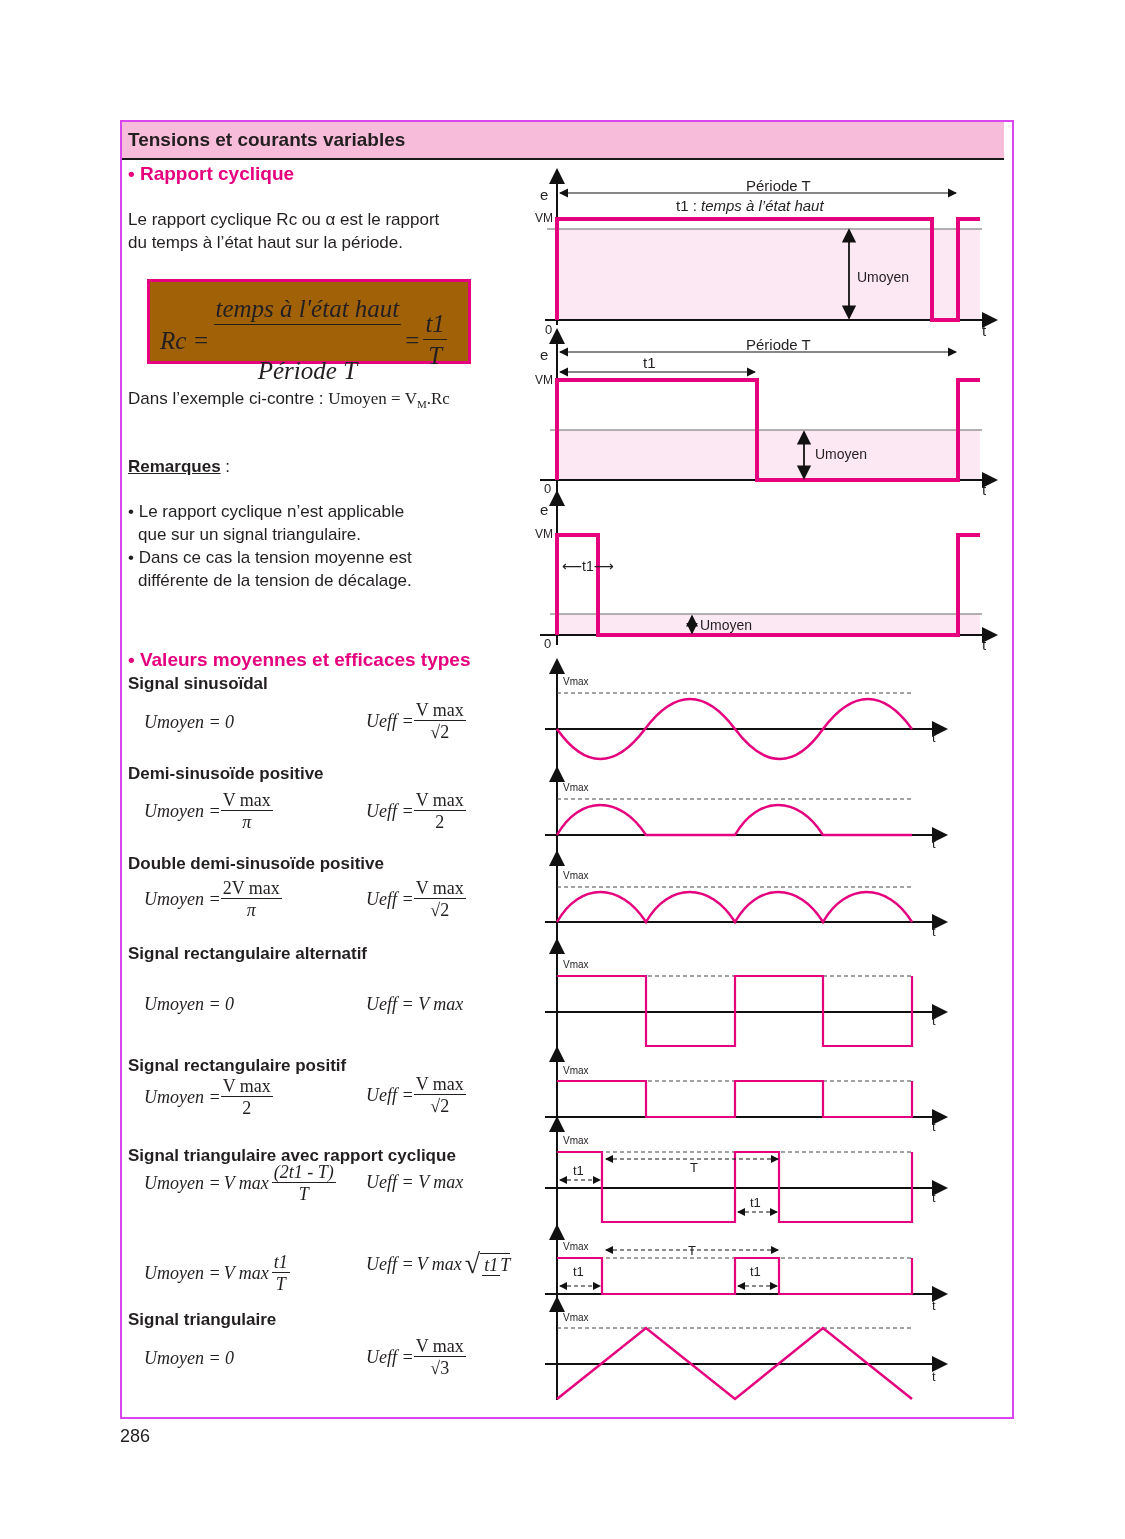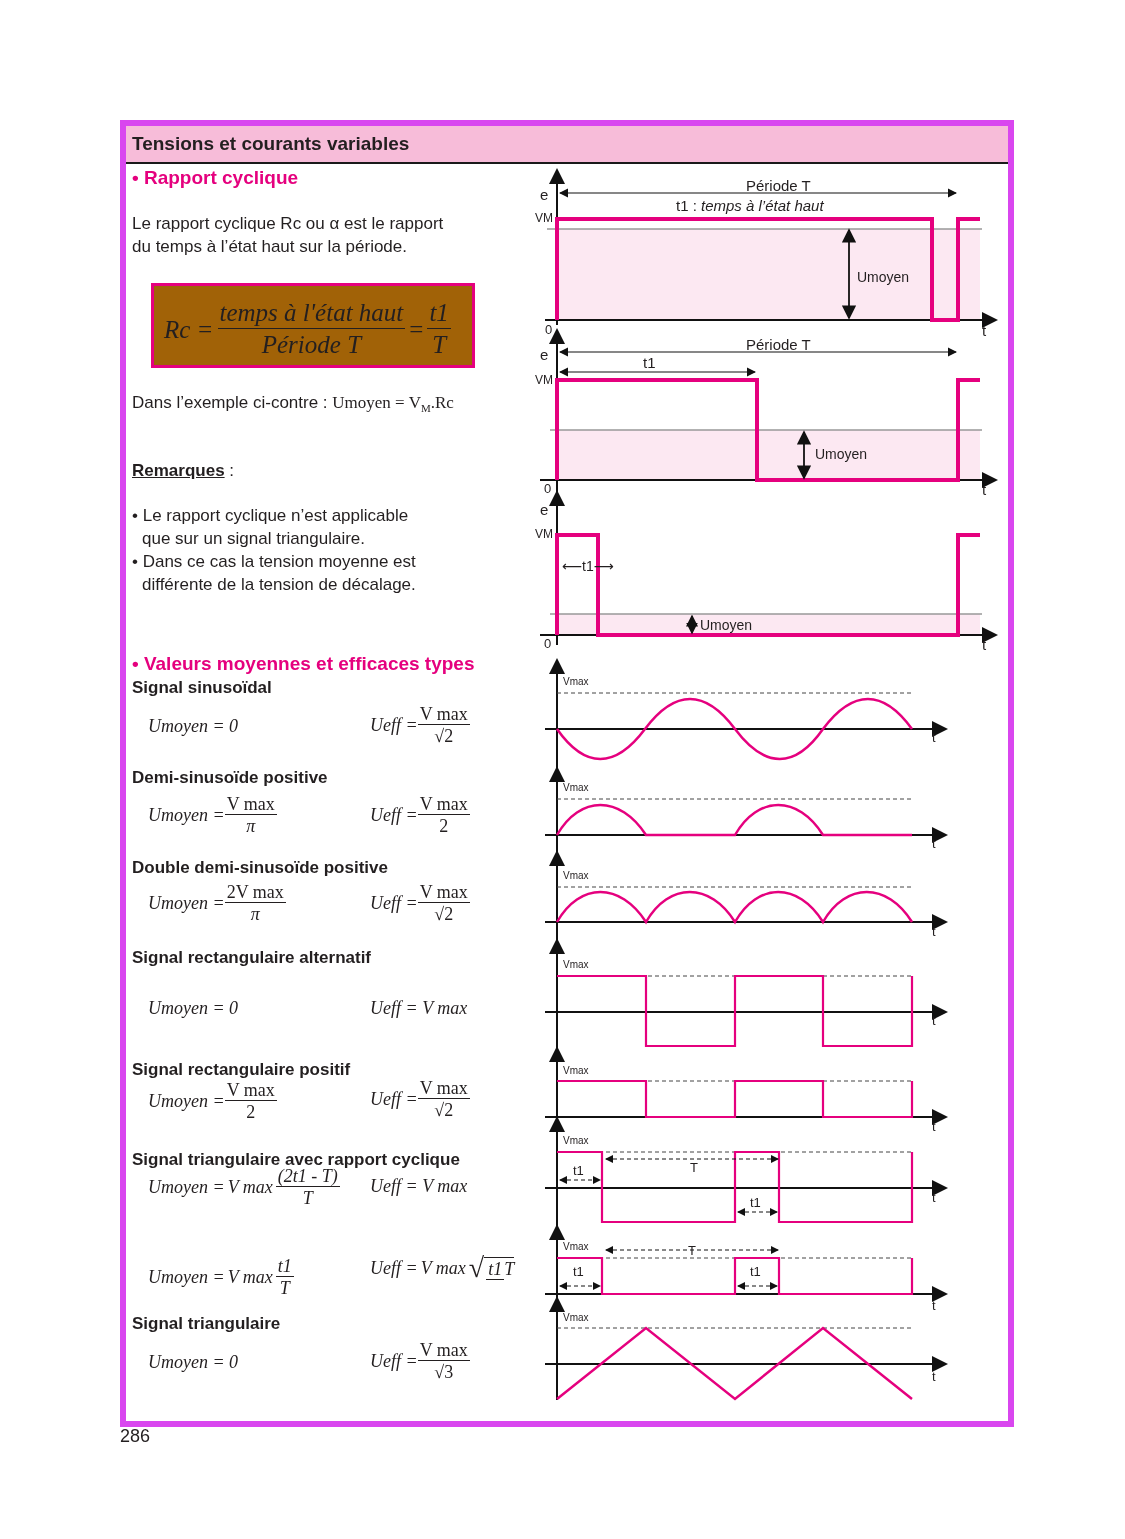--- a/index.html
+++ b/index.html
@@ -1,17 +1,17 @@
 <!DOCTYPE html>
 <html><head>
 <meta charset="utf-8">
 <style>
   html, body { margin:0; padding:0; background:#ffffff; }
   body { width:1125px; height:1539px; position:relative; font-family:"Liberation Sans", sans-serif; color:#231f20; }
-  .page-box { position:absolute; left:120px; top:120px; width:882px; height:1295px; border:6px solid #d946ef; }
+  .page-box { position:absolute; left:120px; top:120px; width:882px; height:1295px; border:2px solid #d946ef;padding-left:8px; }
   .header-band { position:absolute; left:0; top:0; width:882px; height:36px; background:#f7bcd9; border-bottom:2px solid #1a1a1a; }
   .header-title { position:absolute; left:6px; top:7px; font-size:19px; font-weight:bold; }
   .sec-title { position:absolute; color:#e5007e; font-weight:bold; font-size:19px; }
   .txt { position:absolute; font-size:17px; line-height:23px; }
   .sub { position:absolute; font-size:17px; font-weight:bold; }
   .formula-box { position:absolute; left:25px; top:157px; width:318px; height:79px; background:#a16207; border:3px solid #e5007e; }
   .math { font-family:"Liberation Serif", serif; }
   .m { position:absolute; font-family:"Liberation Serif", serif; font-size:18px; }
   .frac { display:inline-flex; flex-direction:column; align-items:center; vertical-align:middle; }
   .frac .num { border-bottom:1.3px solid #231f20; padding:0 2px; line-height:20px; }
@@ -30,21 +30,21 @@
     <div class="header-title">Tensions et courants variables</div>
   </div>
 
   <div class="sec-title" style="left:6px;top:41px;">• Rapport cyclique</div>
   <div class="txt" style="left:6px;top:86px;">Le rapport cyclique Rc ou α est le rapport</div>
   <div class="txt" style="left:6px;top:109px;">du temps à l’état haut sur la période.</div>
 
   <div class="formula-box">
     <div style="position:absolute;left:10px;top:12px;font-family:'Liberation Serif',serif;font-size:25px;font-style:italic;display:flex;align-items:center;">
       <span>Rc =</span>
-      <span class="frac" style="margin:0 4px;">
+      <span class="frac" style="margin:0 4px;gap:30px;">
         <span class="num" style="line-height:30px;">temps à l'état haut</span>
         <span class="den" style="line-height:32px;">Période T</span>
       </span>
       <span style="font-style:normal;">=</span>
       <span class="frac" style="margin-left:4px;">
         <span class="num" style="line-height:30px;">t1</span>
         <span class="den" style="line-height:32px;">T</span>
       </span>
     </div>
   </div>

